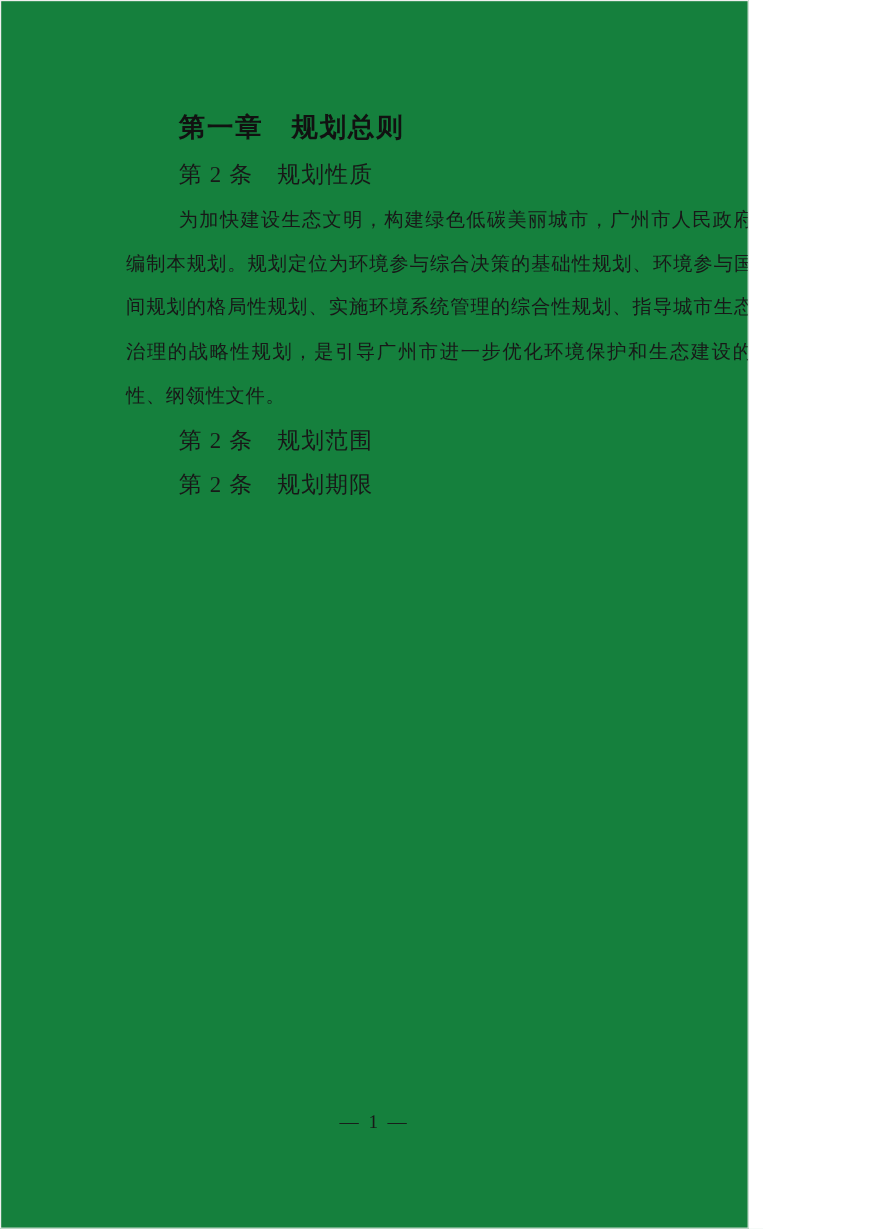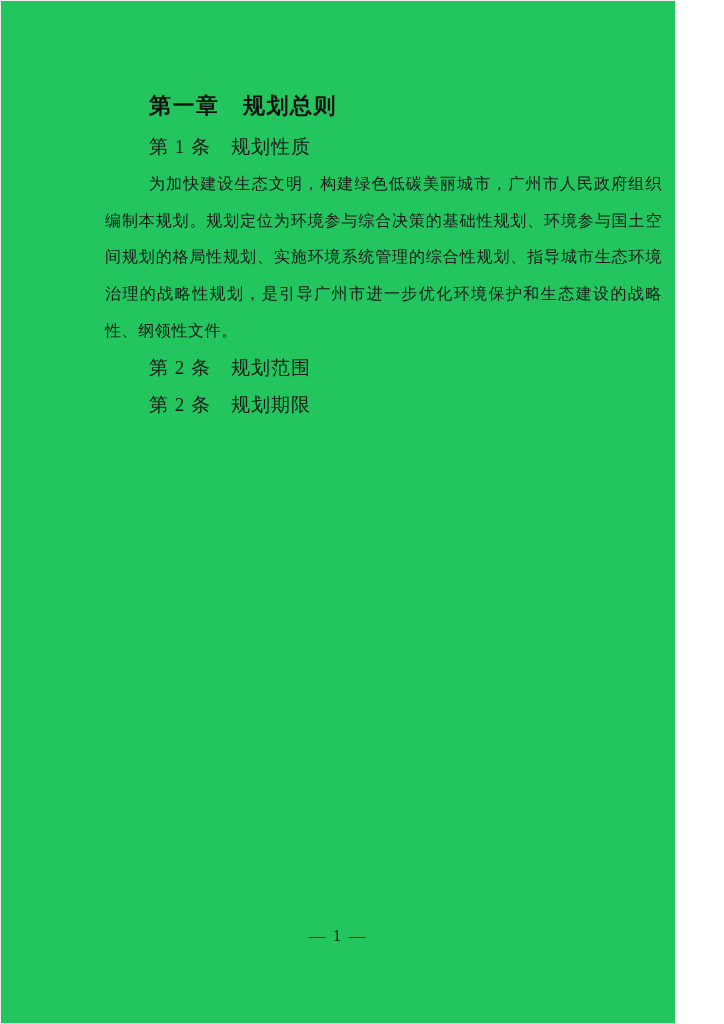--- a/index.html
+++ b/index.html
@@ -2,23 +2,23 @@
 <html><head>
 <meta charset="utf-8">
 <style>
   html, body {
     margin: 0;
     padding: 0;
     background: #ffffff;
   }
   .page {
     position: relative;
-    width: 676px;
+    width: 624px;
     height: 1024px;
-    background: #22c55e;
+    background: #15803d;
     overflow: hidden;
     color: #181818;
     font-family: "Liberation Serif", "DejaVu Serif", serif;
     box-sizing: border-box;
     border: 1px solid #f0f0f0;
   }
   .content {
     position: absolute;
     left: 104px;
     top: 84px;
@@ -66,21 +66,21 @@
 </style>
 </head>
 <body>
 
 <div class="page">
   <div class="content">
 
     <h1 class="chapter-title">第一章　规划总则</h1>
 
     <section class="article">
-      <h2 class="article-heading">第 1 条　规划性质</h2>
+      <h2 class="article-heading">第 2 条　规划性质</h2>
       <p class="body-para">为加快建设生态文明，构建绿色低碳美丽城市，广州市人民政府组织编制本规划。规划定位为环境参与综合决策的基础性规划、环境参与国土空间规划的格局性规划、实施环境系统管理的综合性规划、指导城市生态环境治理的战略性规划，是引导广州市进一步优化环境保护和生态建设的战略性、纲领性文件。</p>
     </section>
 
     <section class="article">
       <h2 class="article-heading">第 2 条　规划范围</h2>
     </section>
 
     <section class="article">
       <h2 class="article-heading">第 2 条　规划期限</h2>
     </section>

